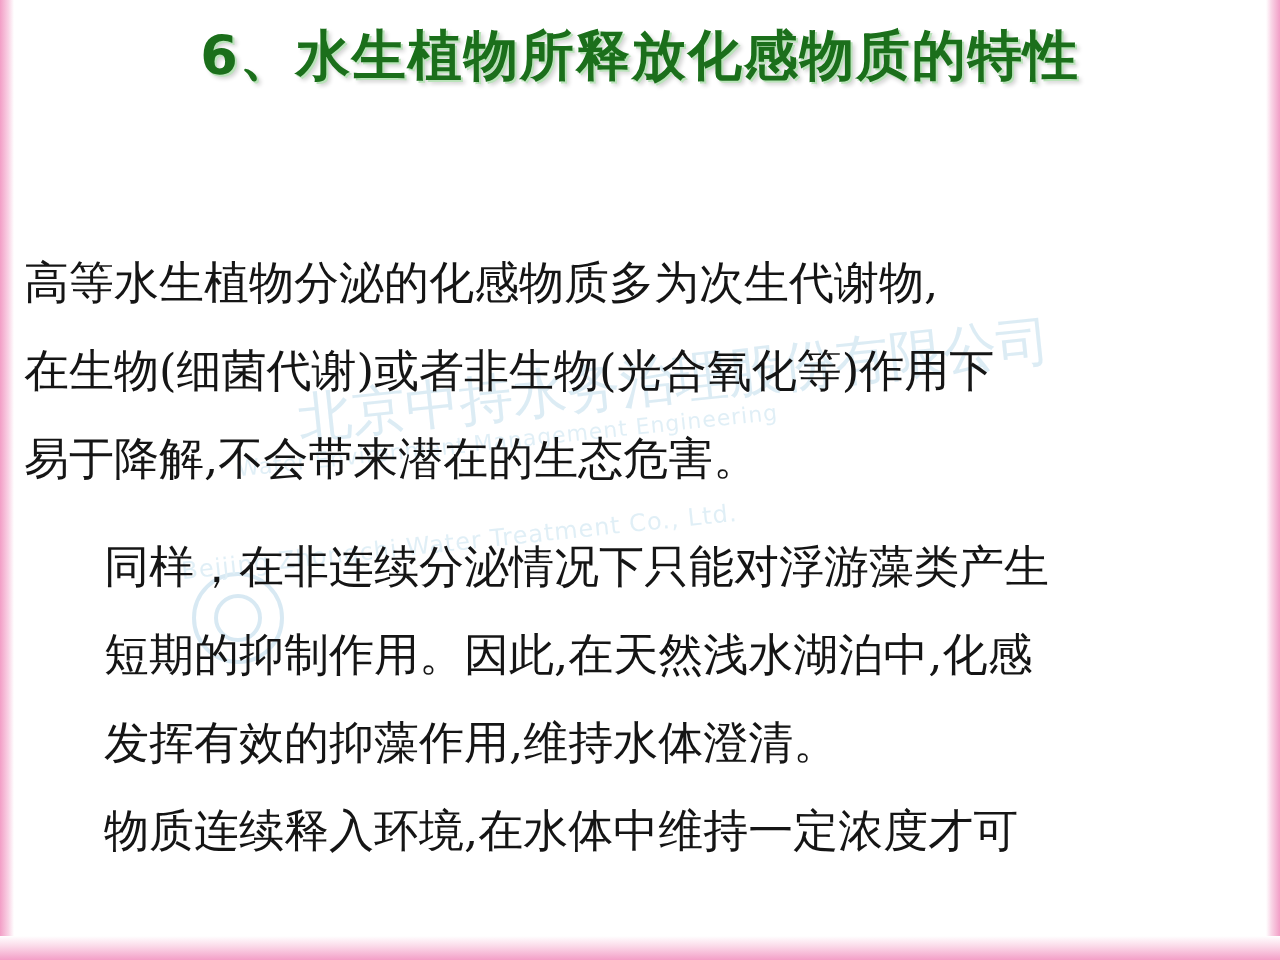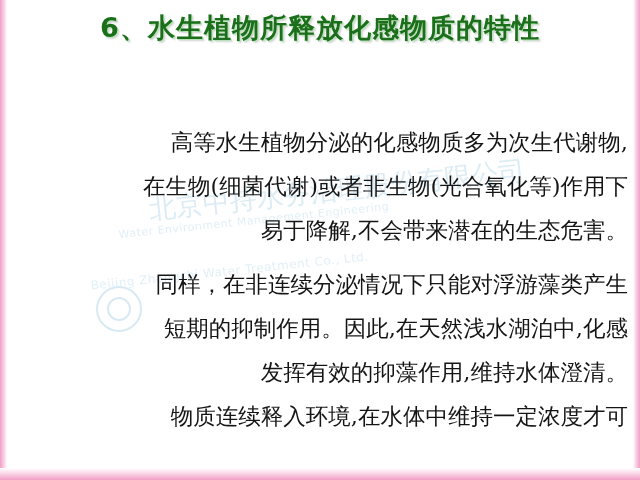--- a/index.html
+++ b/index.html
@@ -68,21 +68,20 @@
     top: 120px;
     left: 12px;
     width: 616px;
     color: #151515;
     font-size: 22.5px;
     line-height: 44px;
     font-family: "DejaVu Serif", "Liberation Serif", serif;
   }
   .para {
     margin: 0 0 6px 0;
-    text-align: right;
   }
   .para.second {
     margin-top: 10px;
     margin-left: 40px;
   }
   .line {
     display: block;
     white-space: nowrap;
   }
   

